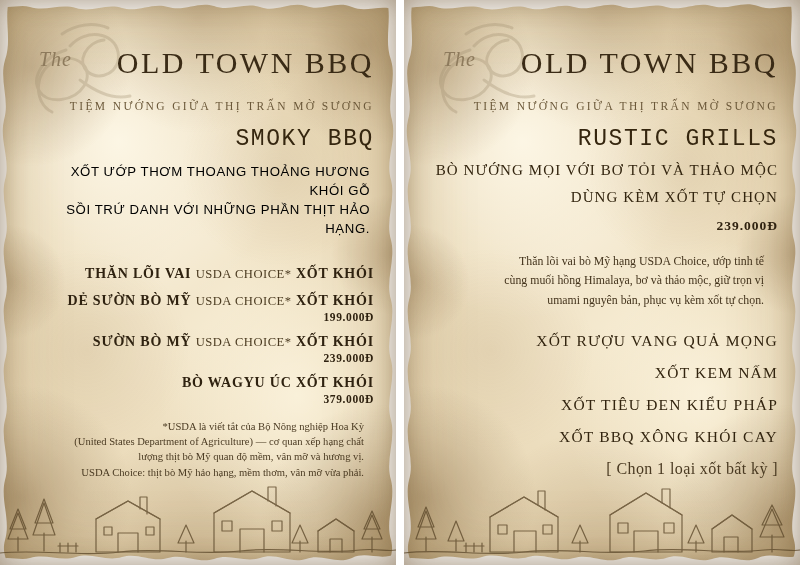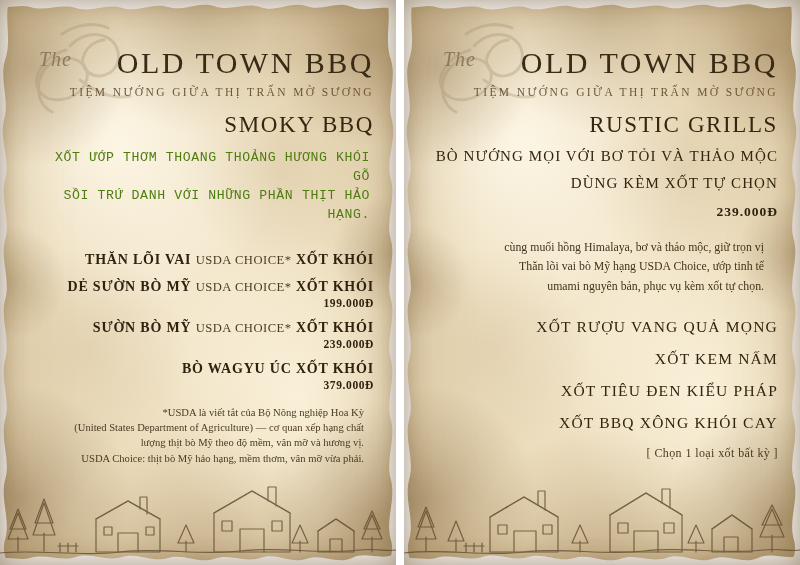--- a/index.html
+++ b/index.html
@@ -107,41 +107,41 @@
   }
   .brand-name {
     font-family: Liberation Serif, serif;
     font-size: 30px;
     letter-spacing: 2.5px;
     color: #3a2b16;
     font-weight: 400;
     white-space: nowrap;
   }
   .brand-tag {
-    margin-top: 6px;
+    margin-top: 20px;
     font-family: "Liberation Serif", serif;
     font-size: 11.5px;
     letter-spacing: 2.4px;
     color: #6b5839;
     text-transform: uppercase;
   }
   .section-title {
     margin-top: 14px;
-    font-family: Liberation Serif, serif;
+    font-family: Liberation Mono, monospace;
     font-size: 23px;
     letter-spacing: 1.6px;
     color: #35260f;
   }
   .intro {
     margin: 10px 4px 0 4px;
-    font-family: Liberation Mono, monospace;
+    font-family: Liberation Sans, sans-serif;
     font-size: 13.2px;
     line-height: 1.45;
     letter-spacing: 0.6px;
-    color: #4d7c0f;
+    color: #000000;
     text-transform: uppercase;
   }
 
   .items { margin-top: 27px; }
   .item { margin-bottom: 11px; }
   .item-name {
     font-family: "Liberation Serif", serif;
     font-size: 14px;
     letter-spacing: 0.8px;
     color: #2f2210;
@@ -200,21 +200,21 @@
     font-family: "Liberation Serif", serif;
     font-size: 15.5px;
     letter-spacing: 1.2px;
     color: #32240f;
     text-transform: uppercase;
     margin-bottom: 14px;
   }
   .sauce-note {
     margin-top: 6px;
     font-family: "Liberation Serif", serif;
-    font-size: 12px;
+    font-size: 16px;
     letter-spacing: 0.4px;
     color: #4a3a22;
   }
 
   
   .village {
     position: absolute;
     left: 0;
     right: 0;
     bottom: 0;
@@ -303,21 +303,21 @@
           <div class="item-name">
             <span>BÒ WAGYU ÚC XỐT KHÓI</span>
           </div>
           <div class="item-price">379.000Đ</div>
         </div>
       </div>
 
       <div class="footnote">
         <div>*USDA là viết tắt của Bộ Nông nghiệp Hoa Kỳ</div>
         <div>(United States Department of Agriculture) — cơ quan xếp hạng chất</div>
-        <div>lượng thịt bò Mỹ theo độ mềm, vân mỡ và hương vị.</div>
+        <div>lượng thịt bò Mỹ quan độ mềm, vân mỡ và hương vị.</div>
         <div>USDA Choice: thịt bò Mỹ hảo hạng, mềm thơm, vân mỡ vừa phải.</div>
       </div>
     </div>
 
     <div class="village">
       <svg viewBox="0 0 396 112" preserveAspectRatio="none">
         <g stroke="#6d5staff"></g>
         <g fill="none" stroke="#5e4a2c" stroke-width="1.2" stroke-linejoin="round" stroke-linecap="round" opacity="0.85">
 
           <path d="M0,100 C40,96 80,104 120,99 C160,94 200,103 240,98 C280,93 320,102 360,97 C376,95 388,99 396,97"></path>
@@ -389,22 +389,22 @@
       <div class="section-title">RUSTIC GRILLS</div>
 
       <div>
         <div class="r-line">BÒ NƯỚNG MỌI VỚI BƠ TỎI VÀ THẢO MỘC</div>
         <div class="r-line">DÙNG KÈM XỐT TỰ CHỌN</div>
       </div>
 
       <div class="r-price">239.000Đ</div>
 
       <div class="r-desc">
+        <div>Thăn lõi vai bò Mỹ hạng USDA Choice, ướp tinh tế</div>
         <div>cùng muối hồng Himalaya, bơ và thảo mộc, giữ trọn vị</div>
-        <div>Thăn lõi vai bò Mỹ hạng USDA Choice, ướp tinh tế</div>
         <div>umami nguyên bản, phục vụ kèm xốt tự chọn.</div>
       </div>
 
       <div class="sauces">
         <div class="sauce">XỐT RƯỢU VANG QUẢ MỌNG</div>
         <div class="sauce">XỐT KEM NẤM</div>
         <div class="sauce">XỐT TIÊU ĐEN KIỂU PHÁP</div>
         <div class="sauce">XỐT BBQ XÔNG KHÓI CAY</div>
         <div class="sauce-note">[ Chọn 1 loại xốt bất kỳ ]</div>
       </div>

